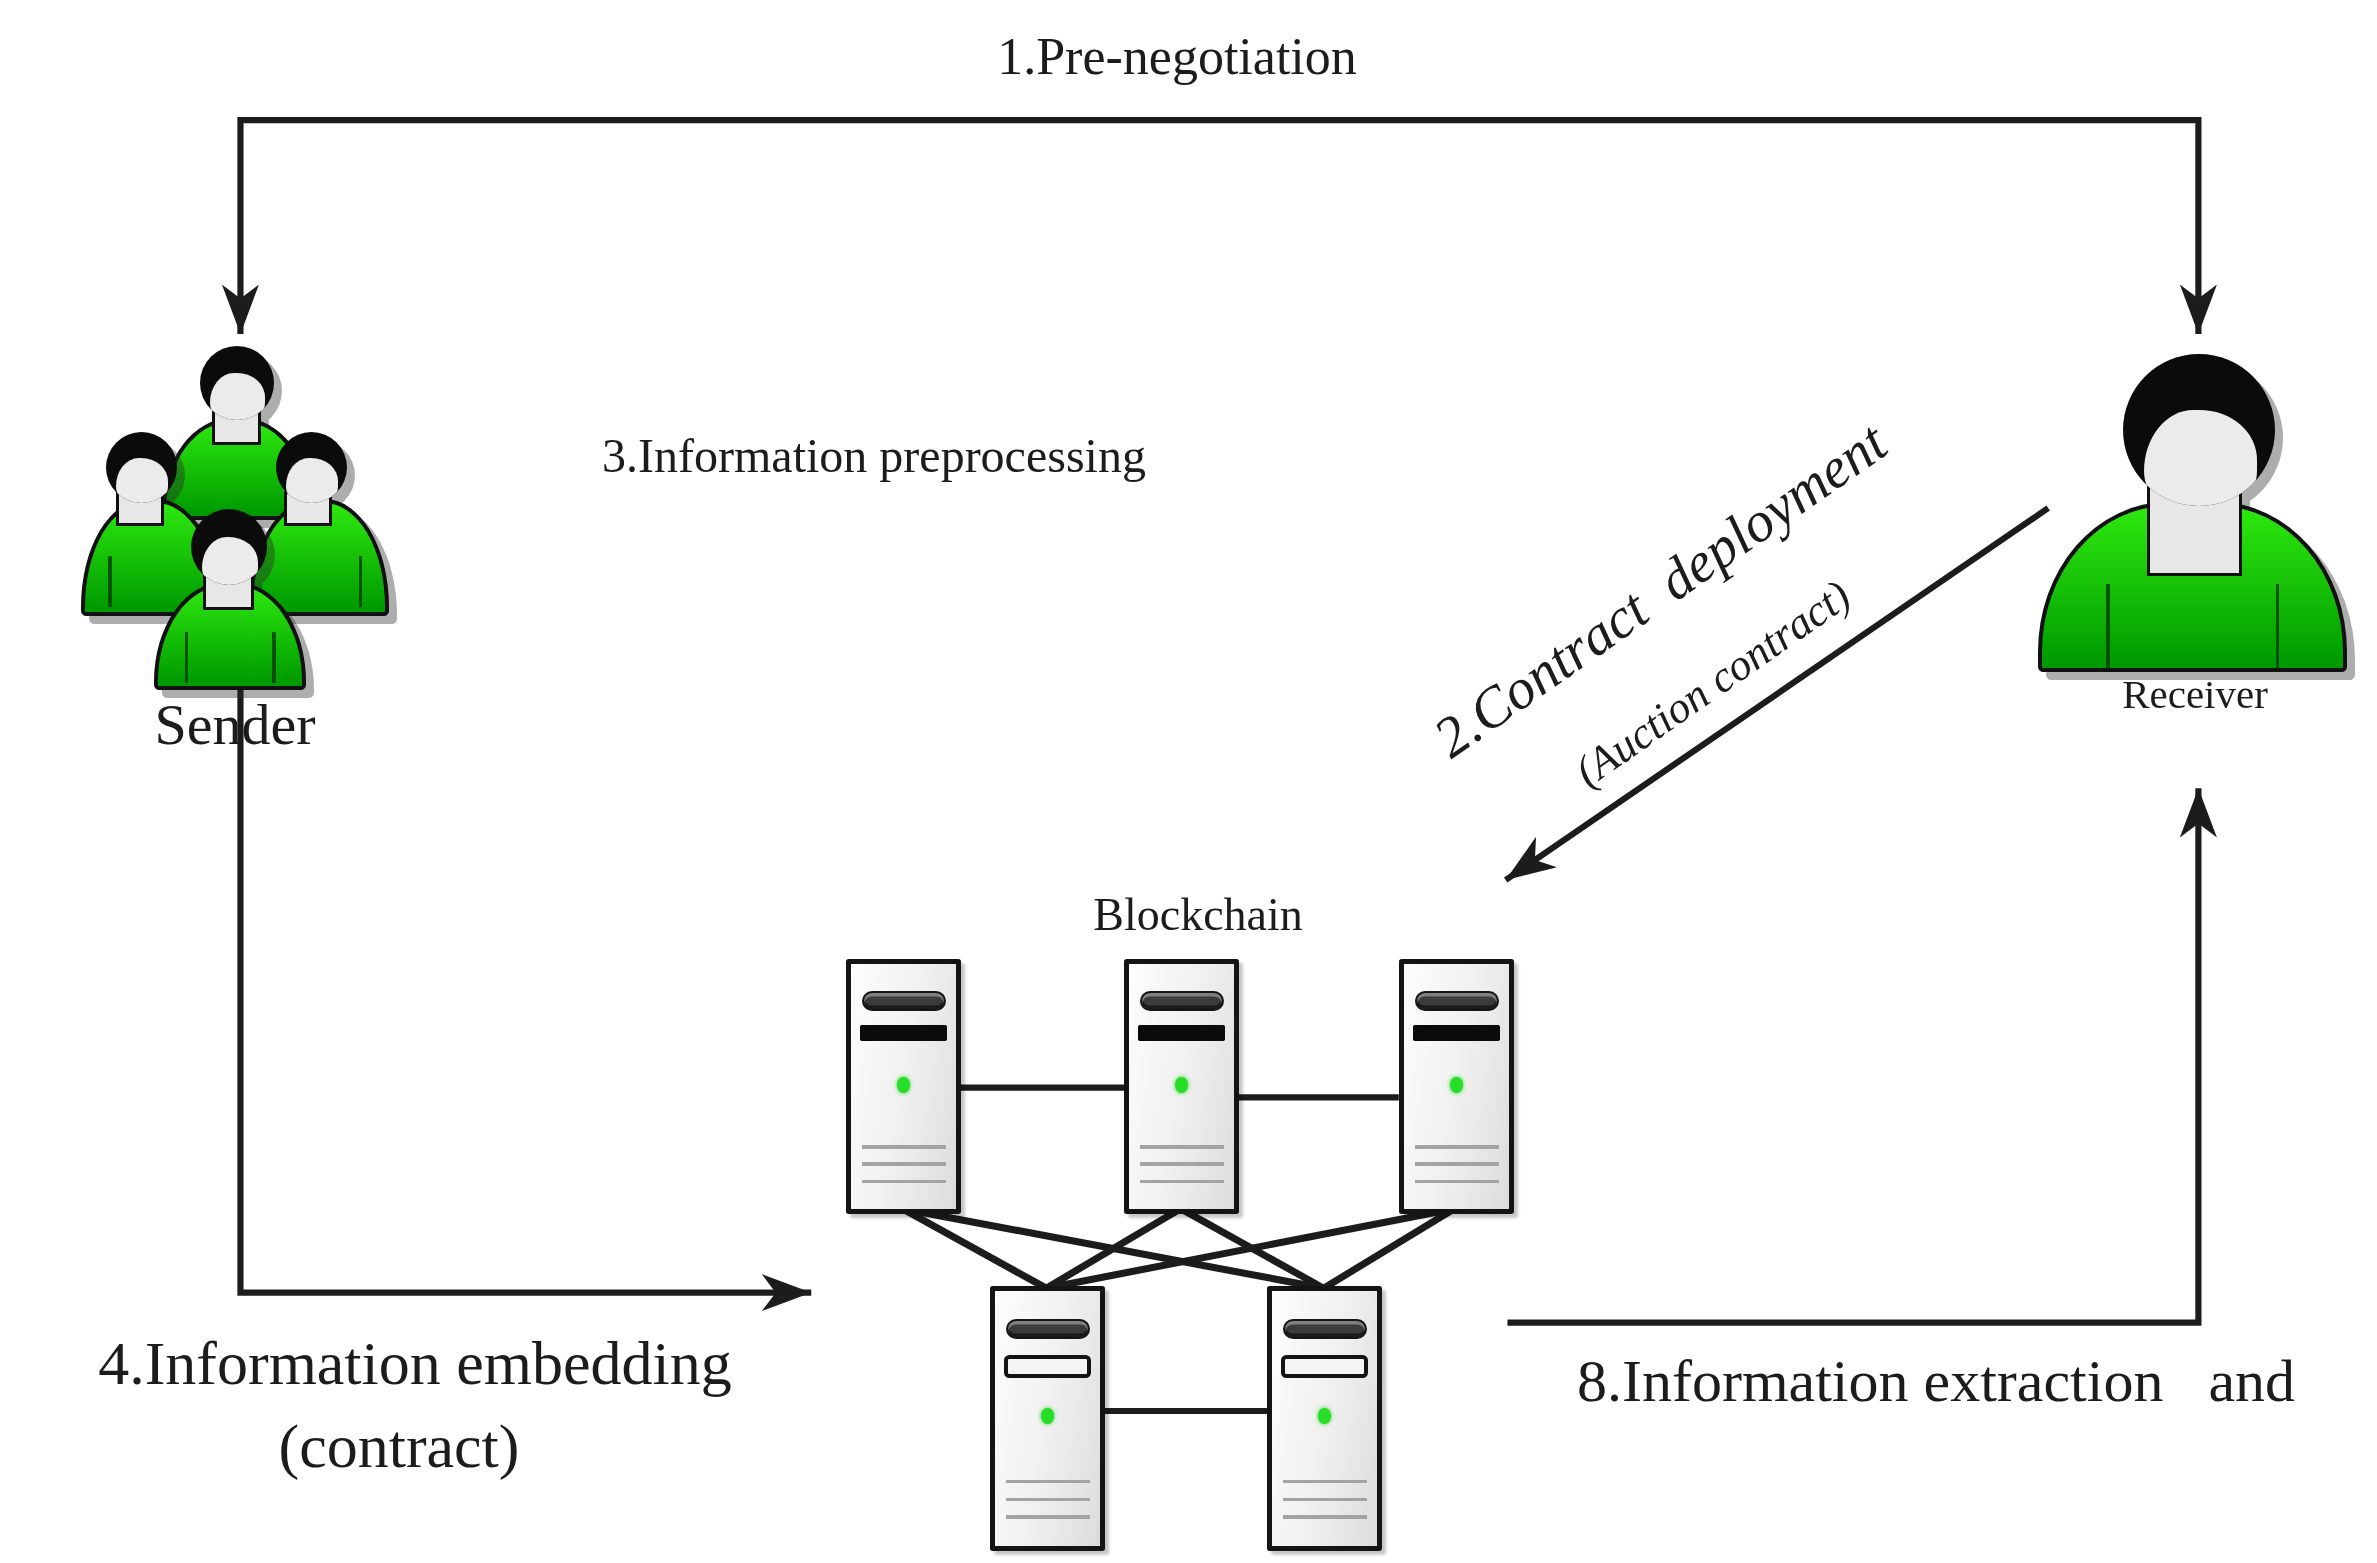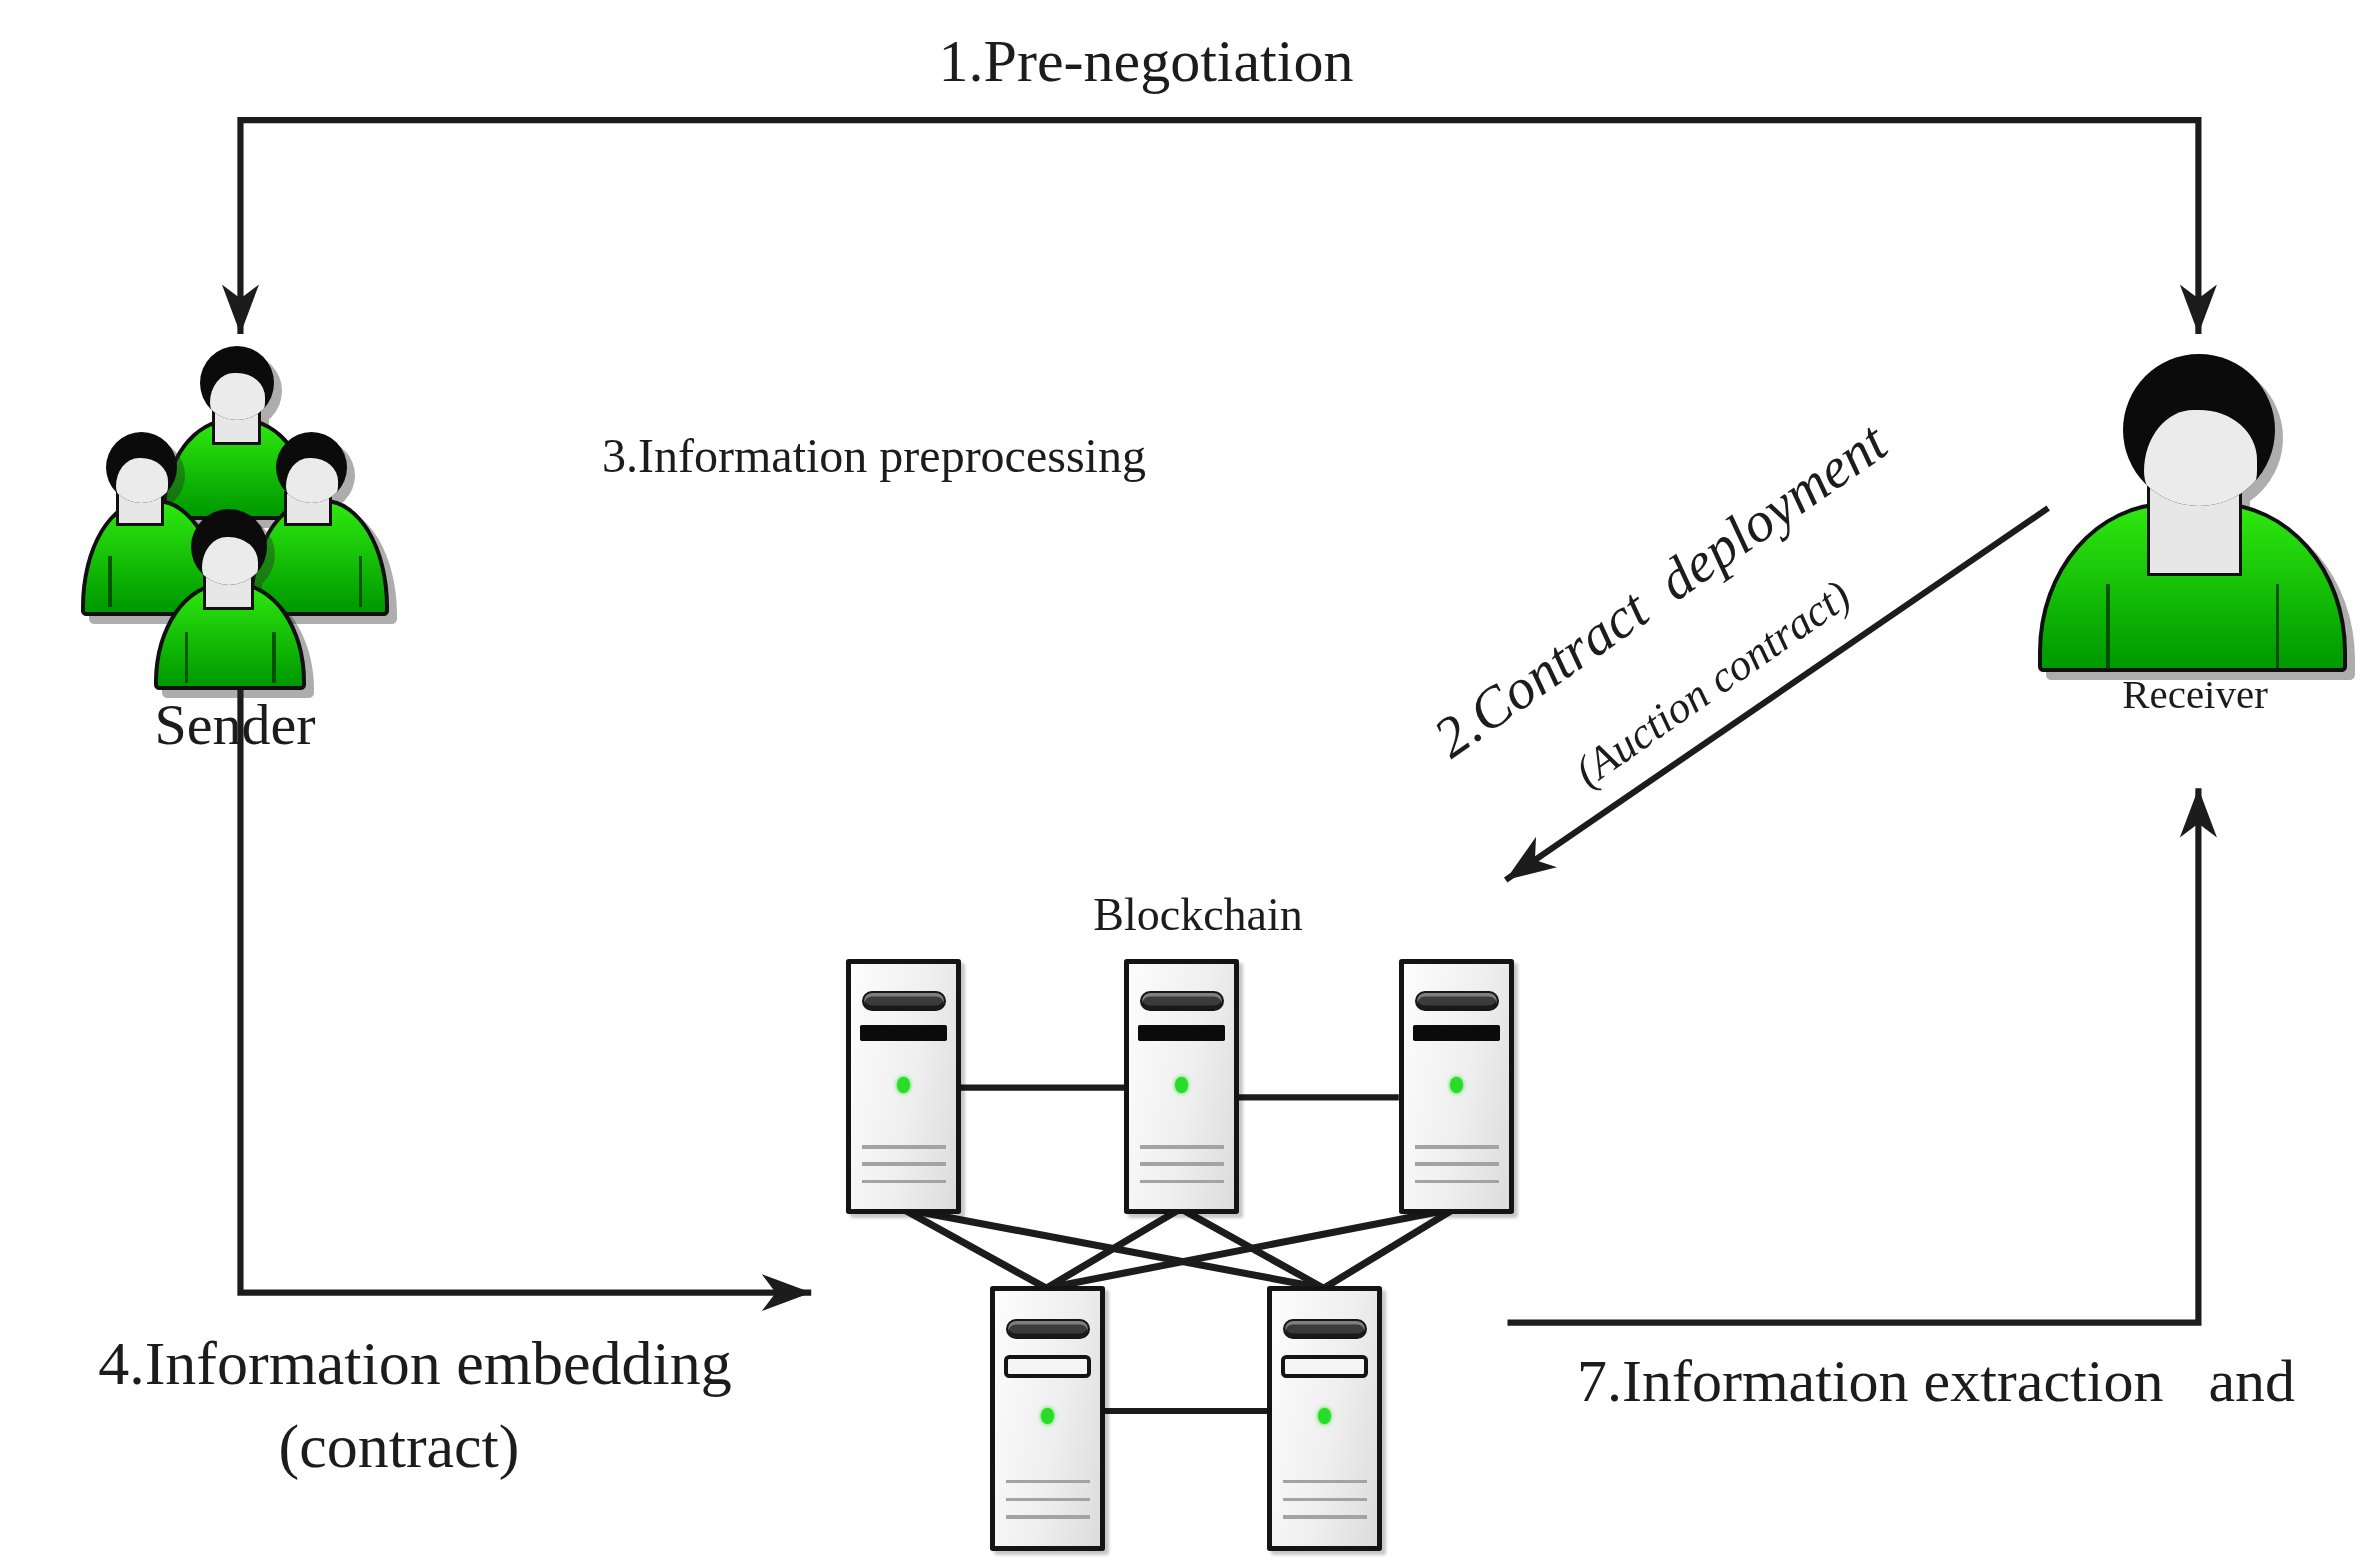--- a/index.html
+++ b/index.html
@@ -165,31 +165,31 @@
   </div>
   <div class="server" style="left:1267px;top:1286px;height:265px;">
     <div class="discs"></div>
     <div class="bar outline"></div>
     <div class="led"></div>
     <div class="vent v1"></div>
     <div class="vent v2"></div>
     <div class="vent v3"></div>
   </div>
 
-  <div class="txt" style="left:1146px;top:30px;font-size:60px;">1.Pre-negotiation</div>
+  <div class="txt" style="left:1177px;top:30px;font-size:52px;">1.Pre-negotiation</div>
 
   <div class="txt rot" style="left:1660px;top:590px;font-size:57px;">2.Contract  deployment</div>
   <div class="txt rot" style="left:1713px;top:684px;font-size:44px;">(Auction contract)</div>
 
   <div class="txt" style="left:874px;top:431px;font-size:48px;">3.Information preprocessing</div>
 
   <div class="txt" style="left:415px;top:1331px;font-size:62px;">4.Information embedding</div>
   <div class="txt" style="left:399px;top:1414px;font-size:62px;">(contract)</div>
 
-  <div class="txt" style="left:1936px;top:1350px;font-size:60px;">7.Information extraction   and</div>
+  <div class="txt" style="left:1936px;top:1350px;font-size:60px;">8.Information extraction   and</div>
 
   <div class="txt bold" style="left:1198px;top:891px;font-size:46px;">Blockchain</div>
 
   <div class="txt" style="left:235px;top:695px;font-size:58px;">Sender</div>
   <div class="txt" style="left:2195px;top:673px;font-size:41px;">Receiver</div>
 
 </div>
 
 
 </body></html>

